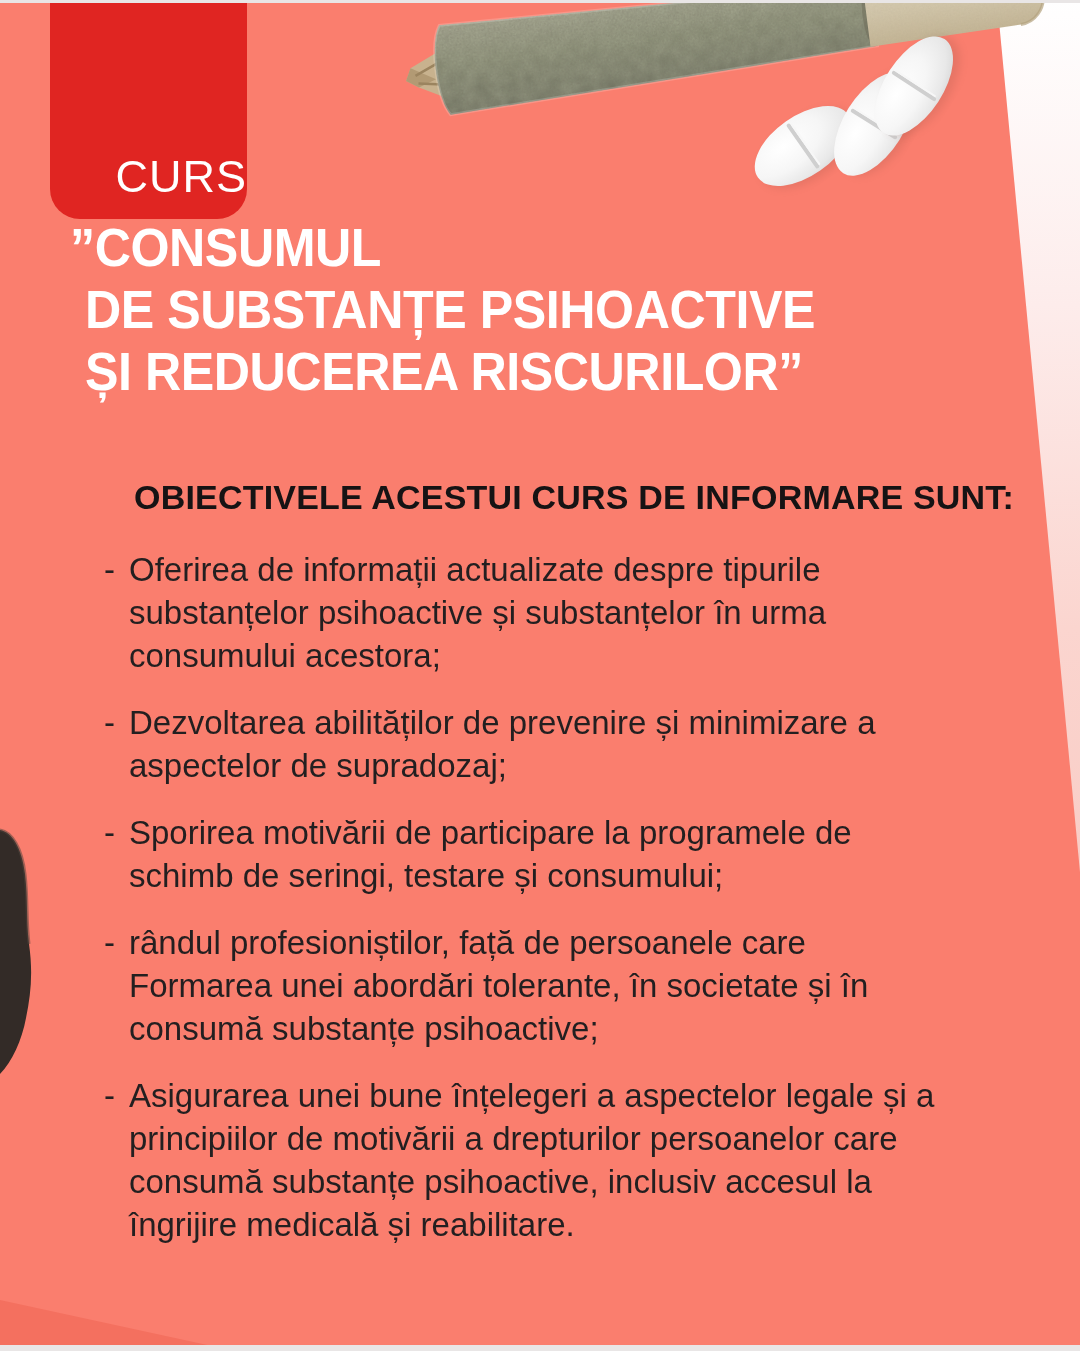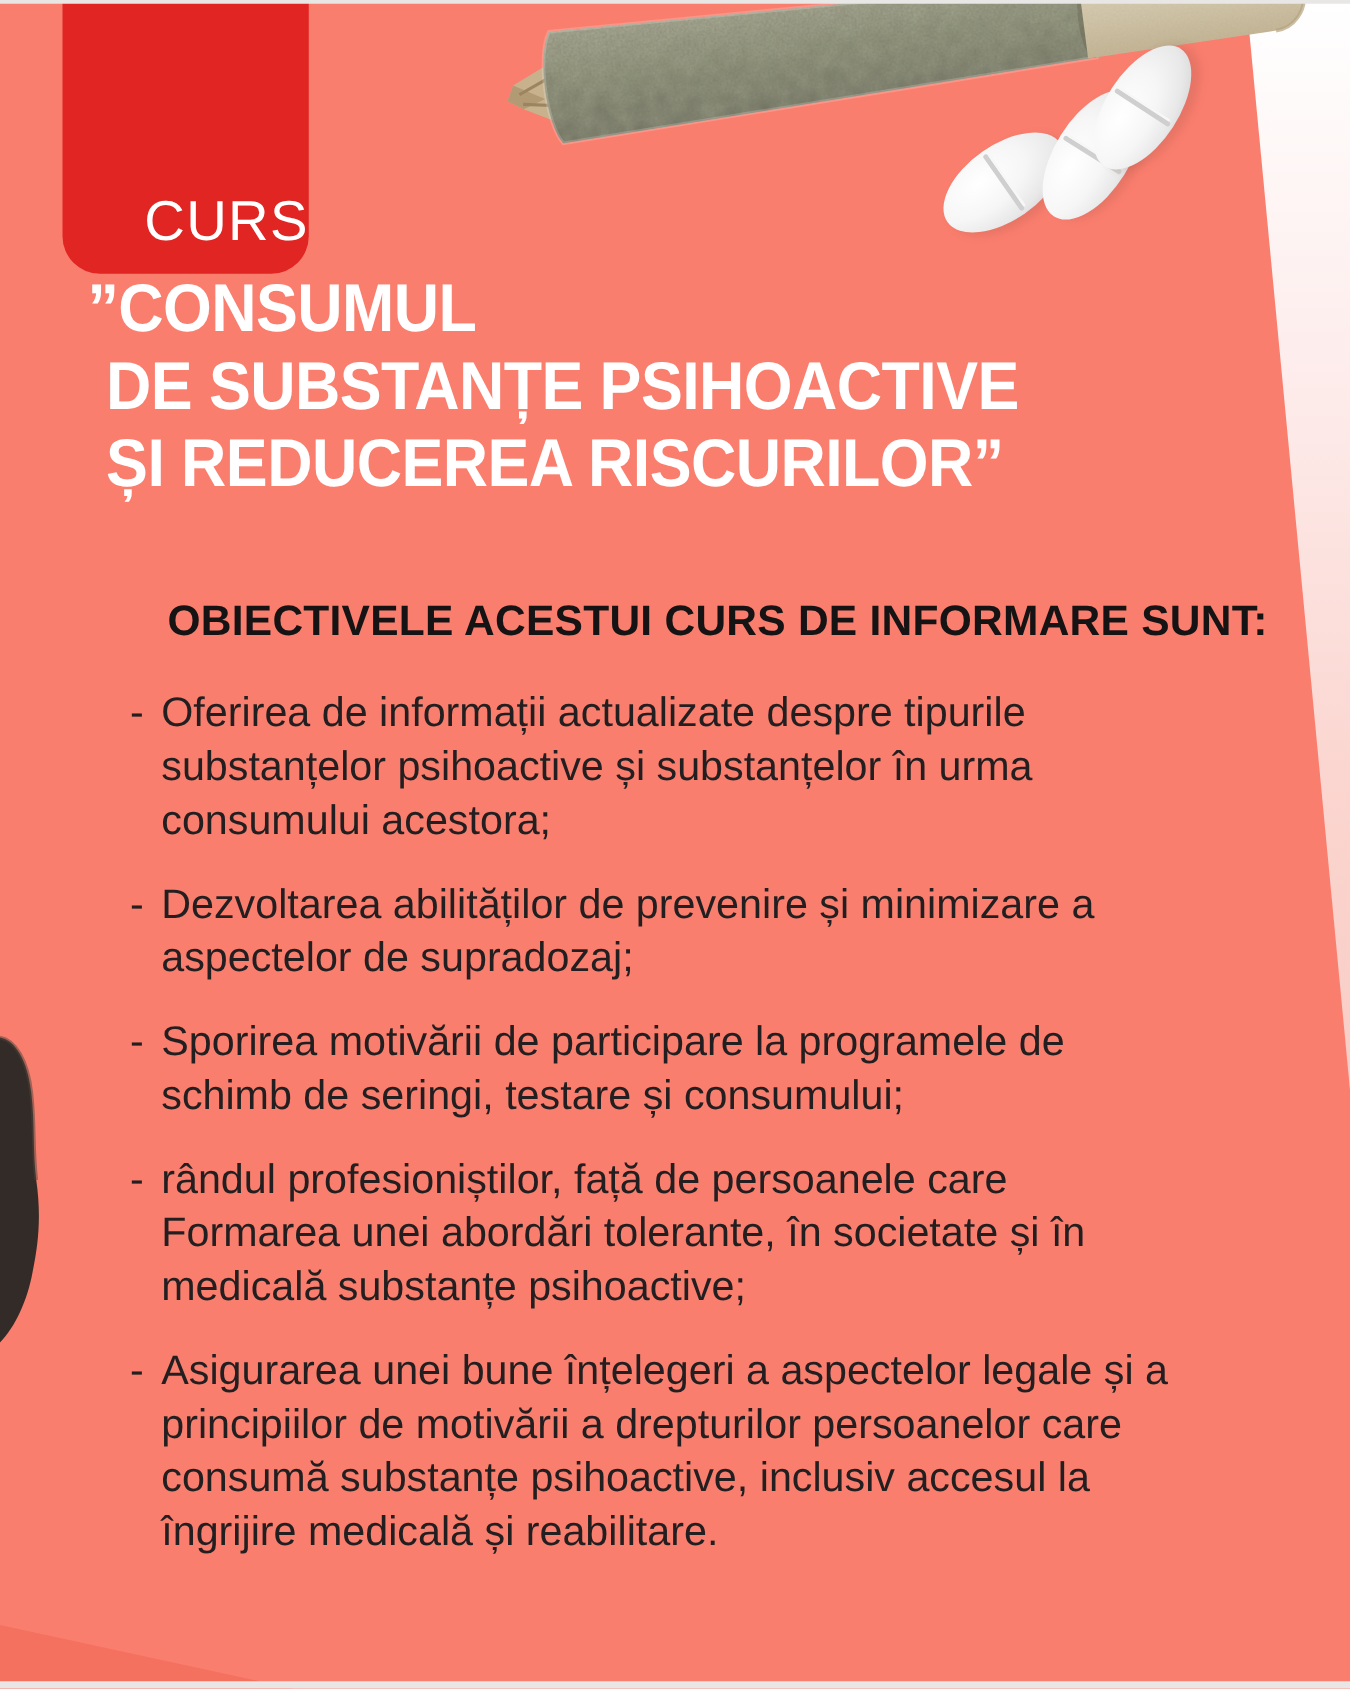--- a/index.html
+++ b/index.html
@@ -188,21 +188,21 @@
         <div>
           <div class="b-line">Sporirea motivării de participare la programele de</div>
           <div class="b-line">schimb de seringi, testare și consumului;</div>
         </div>
       </div>
       <div class="bullet">
         <span class="dash">-</span>
         <div>
           <div class="b-line">rândul profesioniștilor, față de persoanele care</div>
           <div class="b-line">Formarea unei abordări tolerante, în societate și în</div>
-          <div class="b-line">medicală substanțe psihoactive;</div>
+          <div class="b-line">consumă substanțe psihoactive;</div>
         </div>
       </div>
       <div class="bullet">
         <span class="dash">-</span>
         <div>
           <div class="b-line">Asigurarea unei bune înțelegeri a aspectelor legale și a</div>
           <div class="b-line">principiilor de motivării a drepturilor persoanelor care</div>
           <div class="b-line">consumă substanțe psihoactive, inclusiv accesul la</div>
           <div class="b-line">îngrijire medicală și reabilitare.</div>
         </div>

